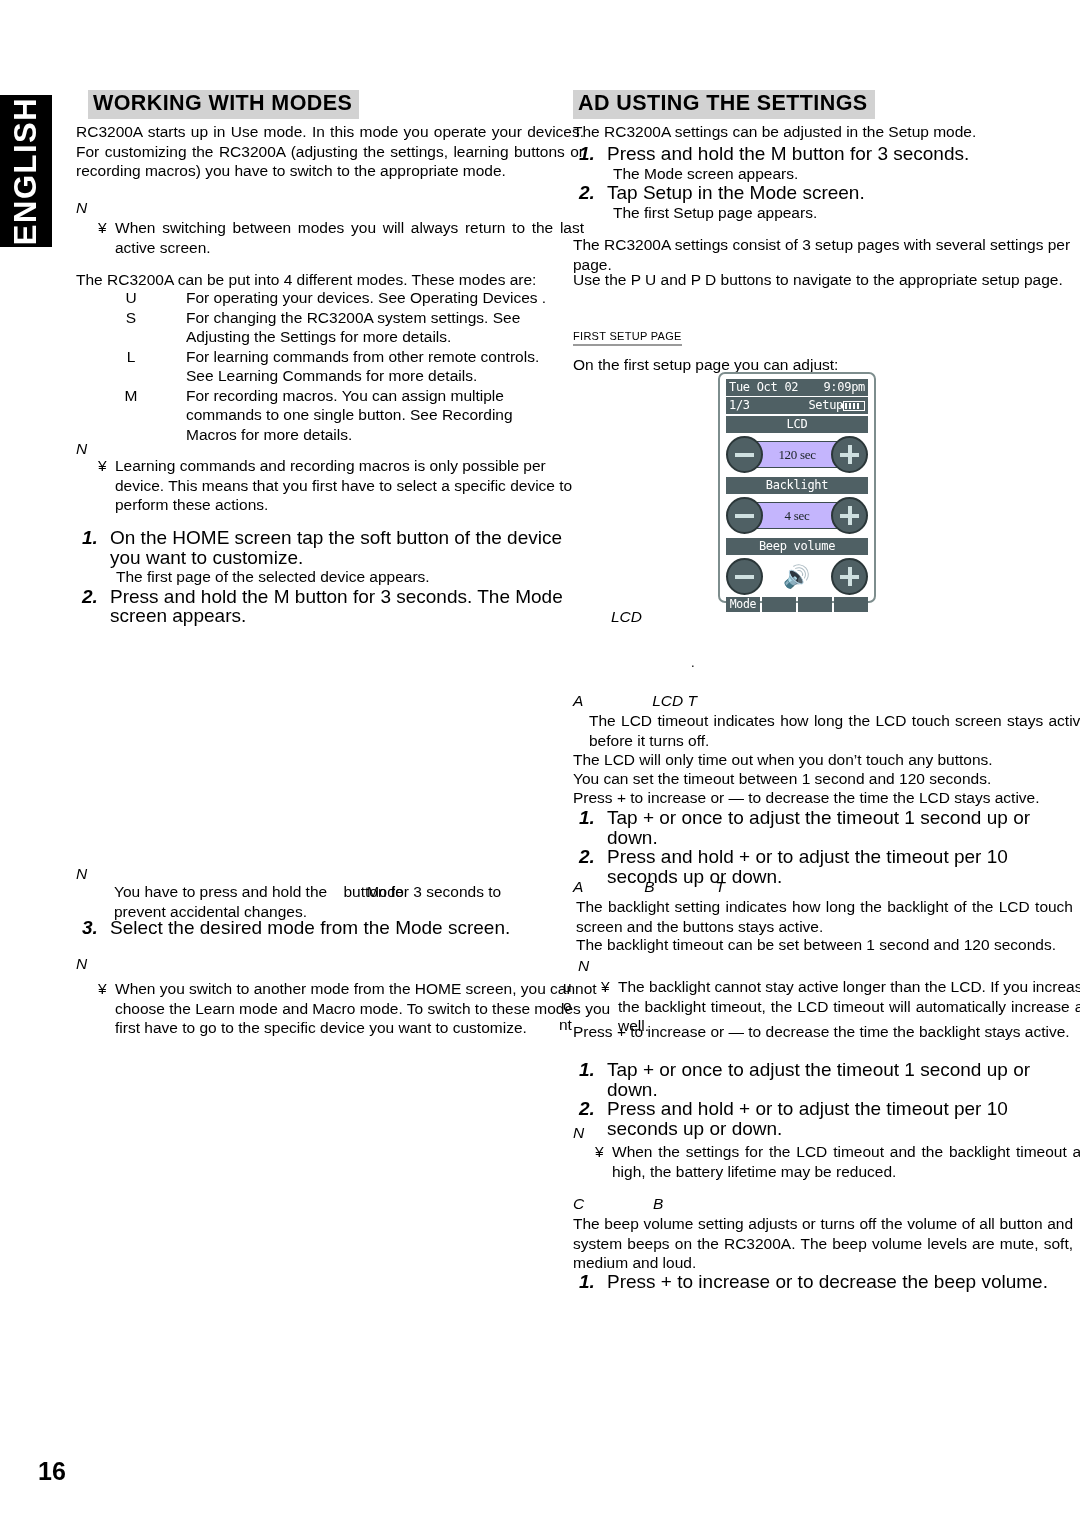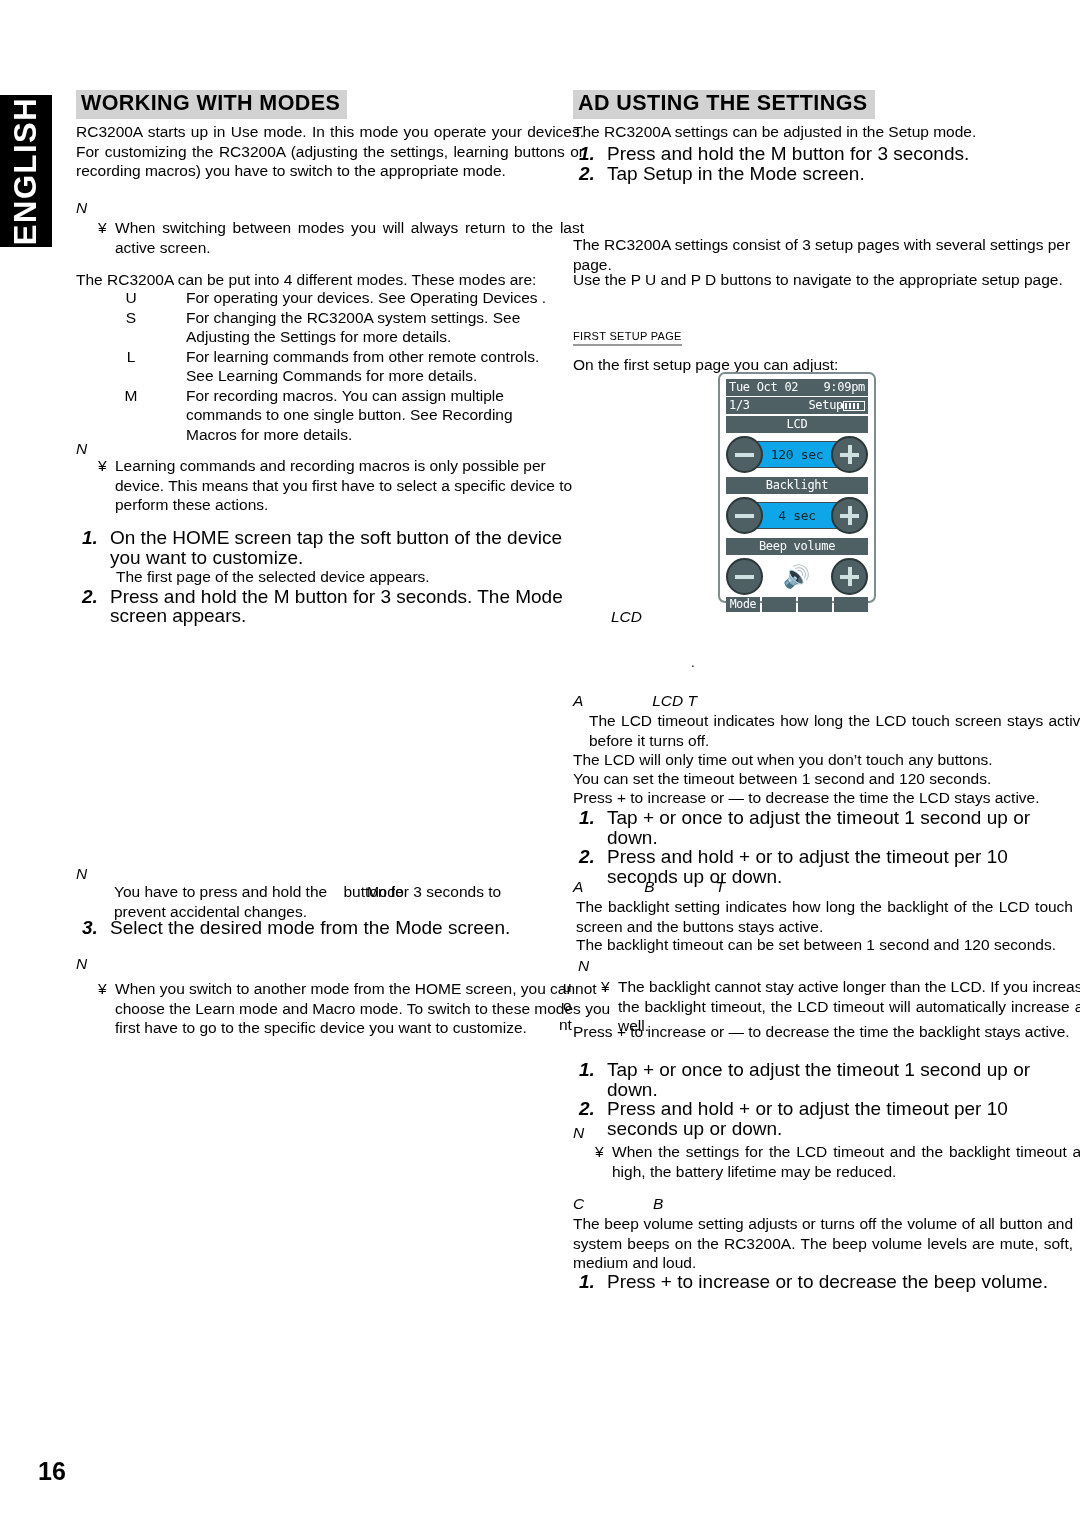--- a/index.html
+++ b/index.html
@@ -209,28 +209,29 @@
     justify-content: space-between;
     height: 38px;
     margin-bottom: 4px;
     position: relative;
   }
   .ctrl .field {
     position: absolute;
     left: 16px; right: 16px;
     top: 5px; bottom: 5px;
     border: 1.5px solid #3d4c50;
-    background: #0ea5e9;
+    background: #c4b5fd;
     border-radius: 13px;
     display: flex;
     align-items: center;
     justify-content: center;
     font-size: 13px;
     color: #1b2426;
     letter-spacing: -0.3px;
+    font-family: Liberation Serif, serif;
   }
   .rnd {
     width: 33px; height: 33px;
     border-radius: 50%;
     background: #4f6064;
     border: 2px solid #2b3739;
     position: relative;
     z-index: 2;
     flex: 0 0 33px;
   }
@@ -278,21 +279,21 @@
 <body>
 
 <div id="page">
 
   <div class="lang-tab">
     <div class="lang-text">ENGLISH</div>
   </div>
 
   <div class="col" id="col-left">
 
-    <div class="abs" style="left:0px; top:90px;">
+    <div class="abs" style="left:12px; top:90px;">
       <span class="sec-head">WORKING WITH MODES</span>
     </div>
 
     <div class="abs p" style="left:0px; top:122px; width:508px;">RC3200A starts up in Use mode. In this mode you operate your devices. For customizing the RC3200A (adjusting the settings, learning buttons or recording macros) you have to switch to the appropriate mode.</div>
 
     <div class="abs note-n" style="left:0px; top:199px;">N</div>
     <div class="abs bullet" style="left:22px; top:218px; width:486px;">
       <span class="yen">¥</span>
       <span class="btxt">When switching between modes you will always return to the last active screen.</span>
     </div>
@@ -368,24 +369,26 @@
       <span class="sec-head">AD USTING THE SETTINGS</span>
     </div>
 
     <div class="abs p nj" style="left:0px; top:122px; width:500px;">The RC3200A settings can be adjusted in the Setup mode.</div>
 
     <div class="abs" style="left:0px; top:144px; width:500px;">
       <div class="step">
         <span class="num">1.</span>
         <span class="txt">Press and hold the M        button for 3 seconds.</span>
       </div>
+      <div class="sub-line">The Mode screen appears.</div>
       <div class="step">
         <span class="num">2.</span>
         <span class="txt">Tap Setup in the Mode screen.</span>
       </div>
+      <div class="sub-line">The first Setup page appears.</div>
     </div>
 
     <div class="abs p nj" style="left:0px; top:235px; width:500px;">The RC3200A settings consist of 3 setup pages with several settings per page.</div>
     <div class="abs p" style="left:0px; top:270px; width:500px;">Use  the  P        U    and  P        D         buttons  to  navigate  to  the appropriate setup page.</div>
 
     <div class="abs" style="left:0px; top:326px;">
       <span class="sub-head">FIRST SETUP PAGE</span>
     </div>
     <div class="abs p nj" style="left:0px; top:355px; width:500px;">On the first setup page you can adjust:</div>
 

